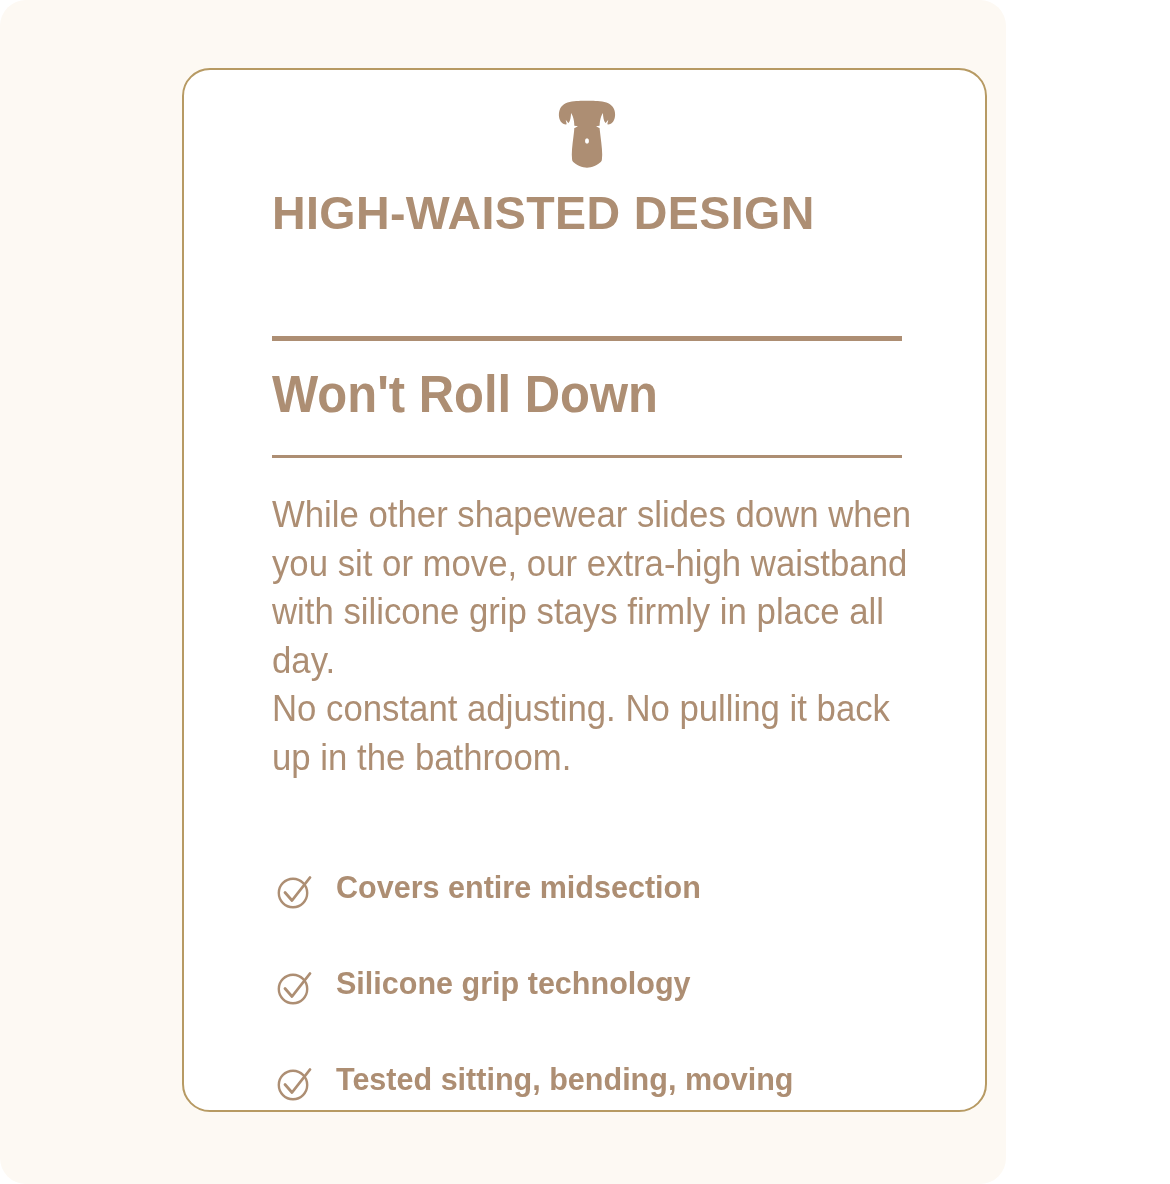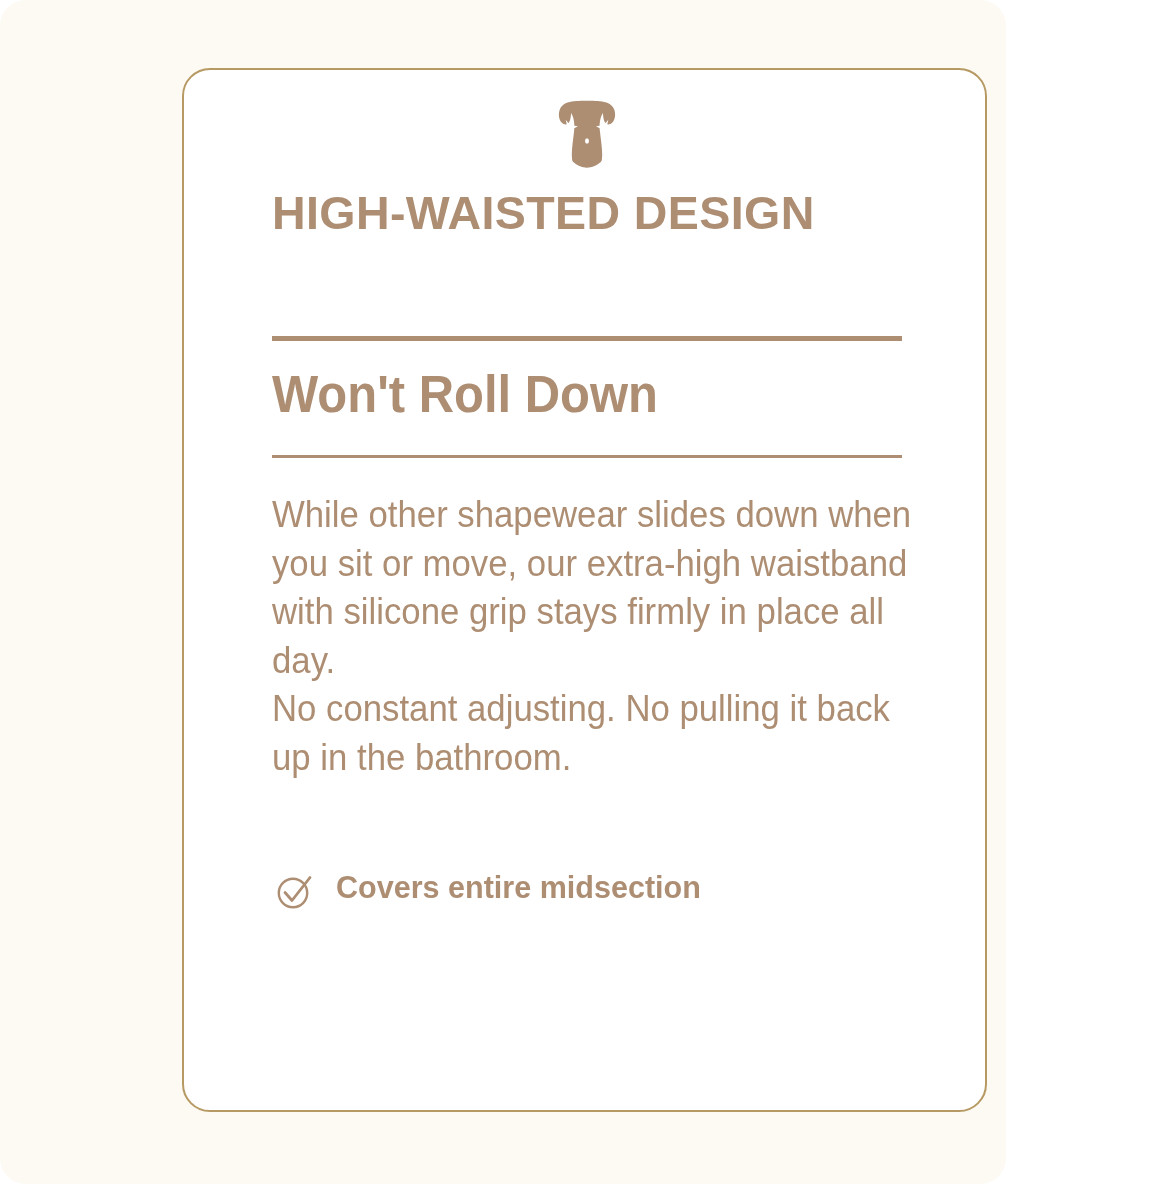--- a/index.html
+++ b/index.html
@@ -205,18 +205,36 @@
         <li class="benefit">
           <span class="check-icon">
             <svg viewBox="0 0 40 40" width="40" height="40" aria-hidden="true">
               <circle cx="19" cy="21" r="14.2" fill="none" stroke="#ad8e73" stroke-width="2.4"></circle>
               <path d="M11 20.5 L18 28.5 L36 5.5" fill="none" stroke="#ad8e73" stroke-width="2.8" stroke-linecap="round" stroke-linejoin="round"></path>
             </svg>
           </span>
           <span class="benefit-label">Covers entire midsection</span>
         </li>
 
-
+        <li class="benefit">
+          <span class="check-icon">
+            <svg viewBox="0 0 40 40" width="40" height="40" aria-hidden="true">
+              <circle cx="19" cy="21" r="14.2" fill="none" stroke="#ad8e73" stroke-width="2.4"></circle>
+              <path d="M11 20.5 L18 28.5 L36 5.5" fill="none" stroke="#ad8e73" stroke-width="2.8" stroke-linecap="round" stroke-linejoin="round"></path>
+            </svg>
+          </span>
+          <span class="benefit-label">Silicone grip technology</span>
+        </li>
+
+        <li class="benefit">
+          <span class="check-icon">
+            <svg viewBox="0 0 40 40" width="40" height="40" aria-hidden="true">
+              <circle cx="19" cy="21" r="14.2" fill="none" stroke="#ad8e73" stroke-width="2.4"></circle>
+              <path d="M11 20.5 L18 28.5 L36 5.5" fill="none" stroke="#ad8e73" stroke-width="2.8" stroke-linecap="round" stroke-linejoin="round"></path>
+            </svg>
+          </span>
+          <span class="benefit-label">Tested sitting, bending, moving</span>
+        </li>
       </ul>
 
     </div>
   </div>
 </div>
 
 </body></html>

